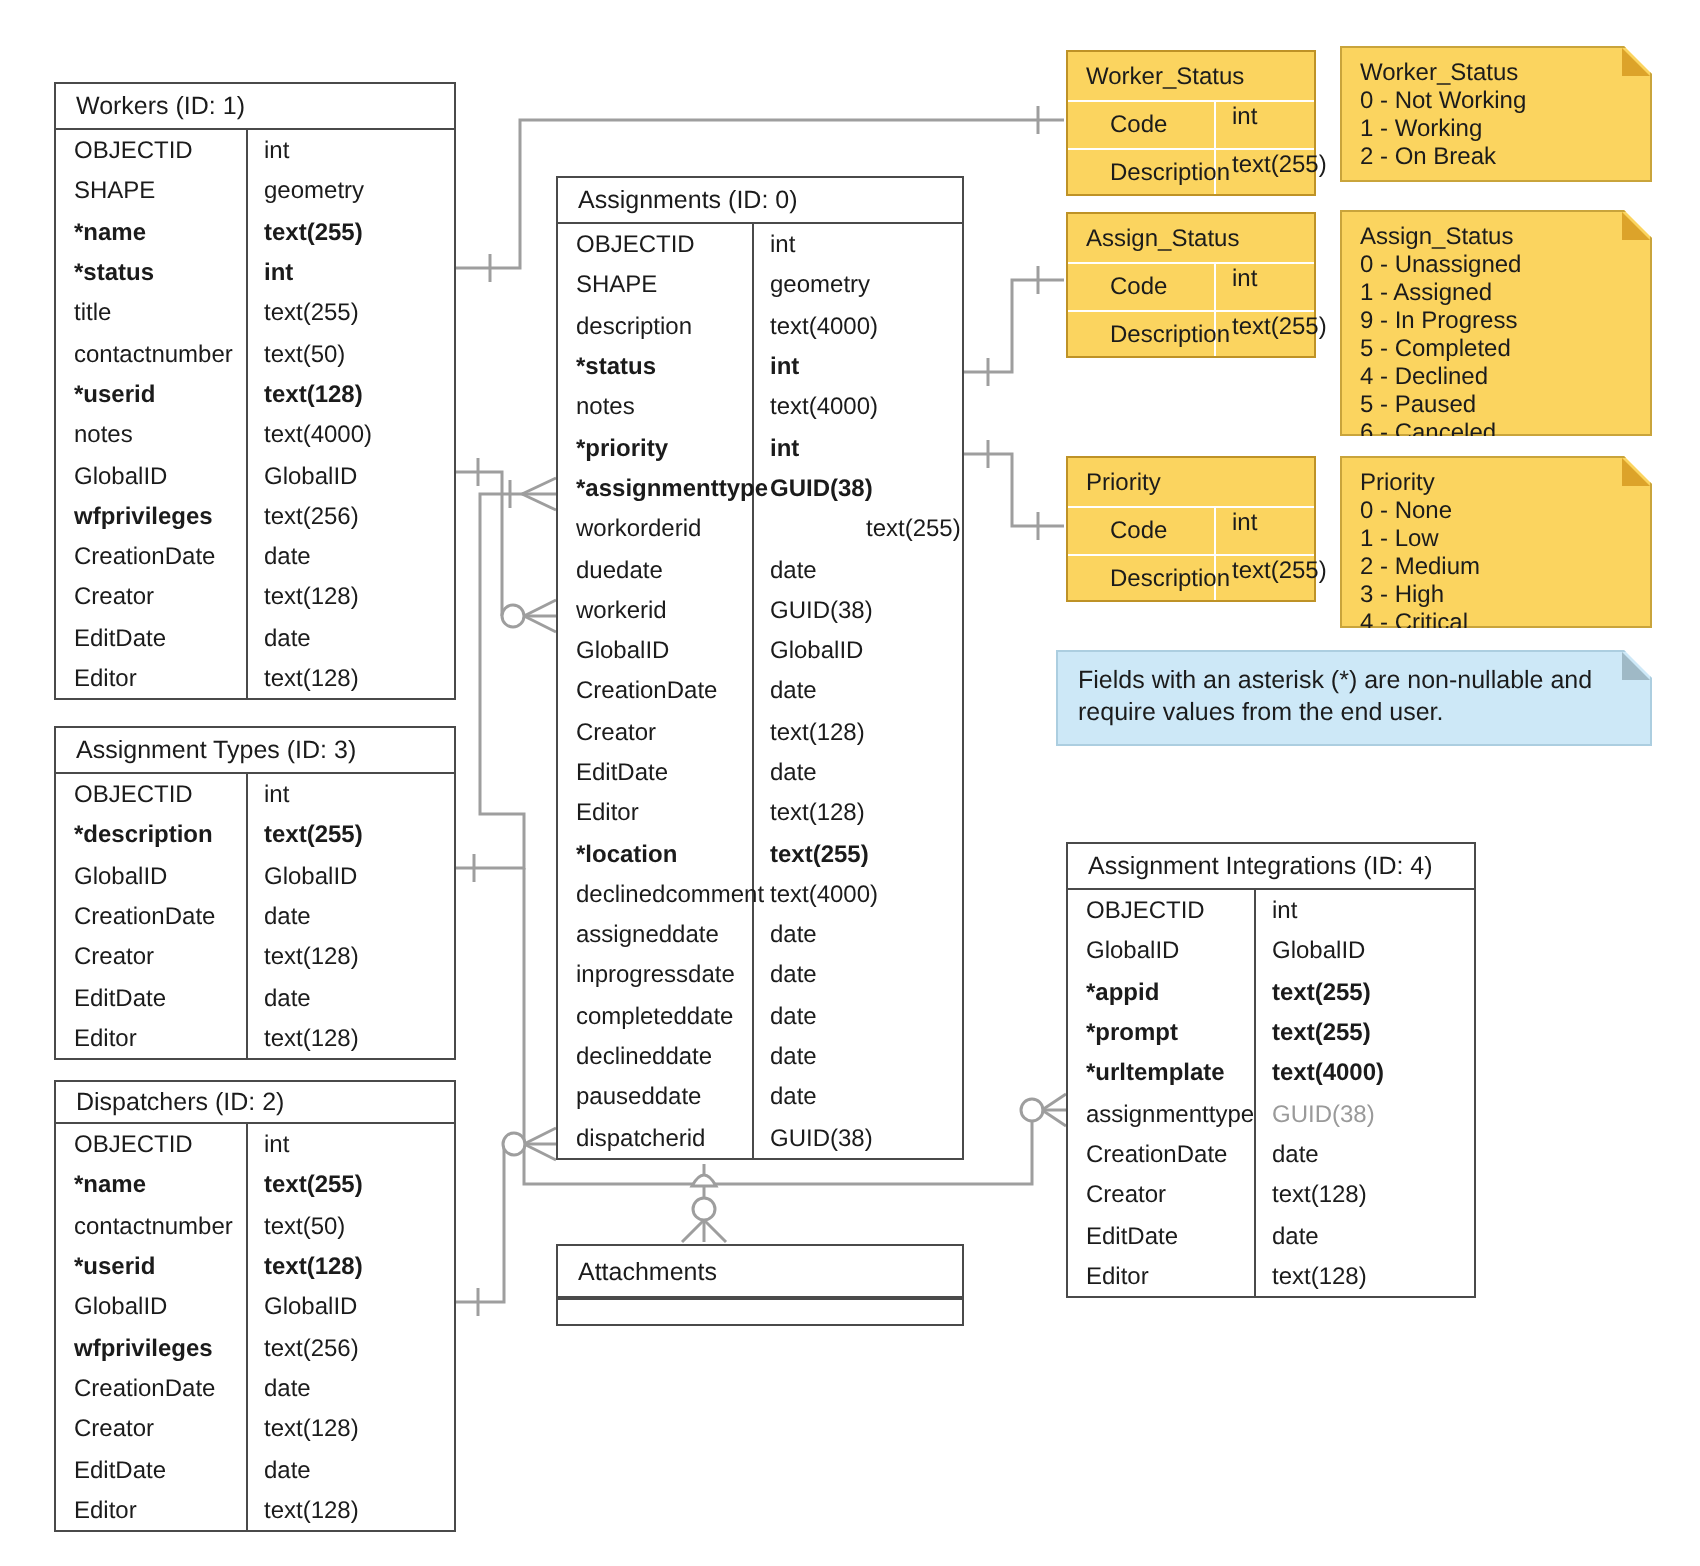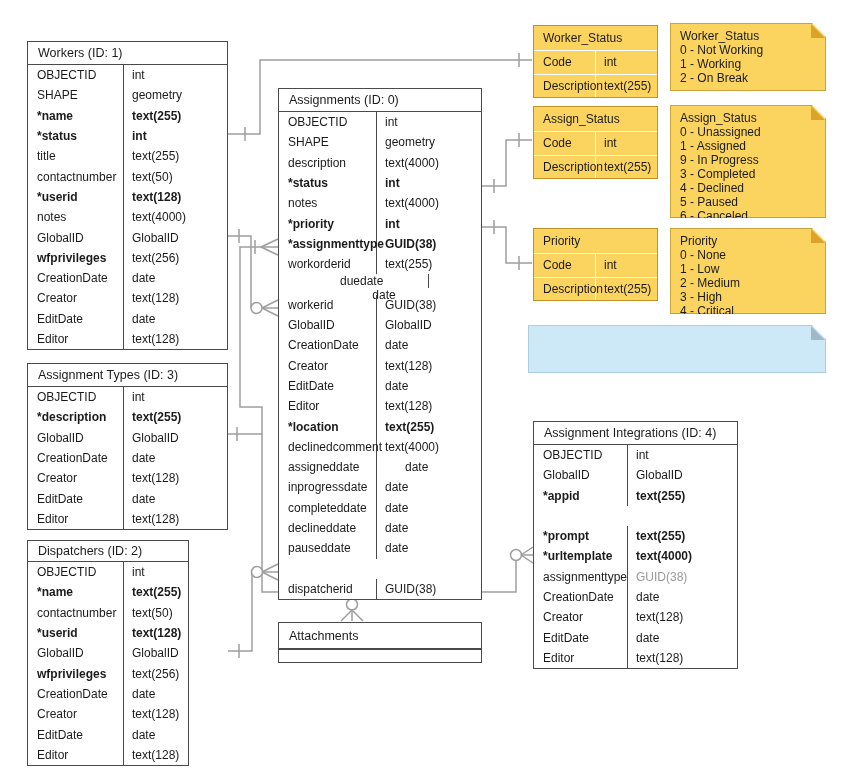--- a/index.html
+++ b/index.html
@@ -8,21 +8,21 @@
   .entity{position:absolute;background:#fff;border:1.6px solid #4a4a4a;box-sizing:border-box;z-index:2;}
   .e-head{display:flex;align-items:center;padding-left:10px;font-size:12.5px;border-bottom:1.6px solid #4a4a4a;}
   .e-row{display:flex;align-items:center;font-size:12px;}
   .e-row .n{height:100%;display:flex;align-items:center;box-sizing:border-box;padding-left:9px;border-right:1px solid #4a4a4a;}
   .e-row .t{flex:1;padding-left:8px;}
   .e-empty{border-top:1.6px solid #4a4a4a;}
   .b{font-weight:bold;}
   .muted{color:#9a9a9a;}
   .lookup{position:absolute;background:#FBD45F;border:1.4px solid #BE9226;box-sizing:border-box;z-index:2;}
   .l-head{display:flex;align-items:center;padding-left:9px;font-size:12px;border-bottom:1px solid #fff;}
-  .l-row{display:flex;align-items:center;font-size:12px;}
+  .l-row{display:flex;font-size:12px;padding-left:12px;}
   .l-row + .l-row{border-top:1px solid #fff;}
   .l-row .n{height:100%;display:flex;align-items:center;box-sizing:border-box;padding-left:9px;border-right:1px solid #fff;}
   .l-row .t{flex:1;padding-left:8px;}
   .note{position:absolute;box-sizing:border-box;z-index:2;font-size:12px;line-height:14px;padding:5px 9px;
         clip-path:polygon(0 0,calc(100% - 14px) 0,100% 14px,100% 100%,0 100%);}
   .note.yellow{background:#FBD45F;border:1px solid #C9A43B;}
   .note.blue{background:#CDE8F7;border:1px solid #ACCEE0;font-size:12.5px;line-height:16px;padding:6px 10px;}
   .fold{position:absolute;top:0;right:0;width:14px;height:14px;clip-path:polygon(0 0,100% 100%,0 100%);}
   .fold.yellow{background:#DCA32A;}
   .fold.blue{background:#9FB9C6;}
@@ -171,21 +171,21 @@
       </div>
       <div class="e-row" style="height: 20.3px;">
         <span class="n" style="width: 96px;">EditDate</span>
         <span class="t">date</span>
       </div>
       <div class="e-row" style="height: 20.3px;">
         <span class="n" style="width: 96px;">Editor</span>
         <span class="t">text(128)</span>
       </div>
     </div>
-    <div class="entity" style="left: 27px; top: 540px; width: 162px;">
+    <div class="entity" style="left: 27px; top: 540px; width: 201px;">
       <div class="e-head" style="height: 20px;">Dispatchers (ID: 2)</div>
       <div class="e-row" style="height: 20.3px;">
         <span class="n" style="width: 96px;">OBJECTID</span>
         <span class="t">int</span>
       </div>
       <div class="e-row" style="height: 20.3px;">
         <span class="n b" style="width: 96px;">*name</span>
         <span class="t b">text(255)</span>
       </div>
       <div class="e-row" style="height: 20.3px;">
@@ -244,25 +244,25 @@
         <span class="t">text(4000)</span>
       </div>
       <div class="e-row" style="height: 20.3px;">
         <span class="n b" style="width: 98px;">*priority</span>
         <span class="t b">int</span>
       </div>
       <div class="e-row" style="height: 20.3px;">
         <span class="n b" style="width: 98px;">*assignmenttype</span>
         <span class="t b">GUID(38)</span>
       </div>
-      <div class="e-row" style="height: 20.3px;">
+      <div class="e-row" style="height: 20.3px; gap: 48px;">
         <span class="n" style="width: 98px;">workorderid</span>
         <span class="t">text(255)</span>
       </div>
-      <div class="e-row" style="height: 20.3px; flex-direction: column;">
+      <div class="e-row" style="height: 20.3px;">
         <span class="n" style="width: 98px;">duedate</span>
         <span class="t">date</span>
       </div>
       <div class="e-row" style="height: 20.3px;">
         <span class="n" style="width: 98px;">workerid</span>
         <span class="t">GUID(38)</span>
       </div>
       <div class="e-row" style="height: 20.3px;">
         <span class="n" style="width: 98px;">GlobalID</span>
         <span class="t">GlobalID</span>
@@ -284,41 +284,41 @@
         <span class="t">text(128)</span>
       </div>
       <div class="e-row" style="height: 20.3px;">
         <span class="n b" style="width: 98px;">*location</span>
         <span class="t b">text(255)</span>
       </div>
       <div class="e-row" style="height: 20.3px;">
         <span class="n" style="width: 98px;">declinedcomment</span>
         <span class="t">text(4000)</span>
       </div>
-      <div class="e-row" style="height: 20.3px; gap: 20px;">
+      <div class="e-row" style="height: 20.3px;">
         <span class="n" style="width: 98px;">assigneddate</span>
         <span class="t">date</span>
       </div>
       <div class="e-row" style="height: 20.3px;">
         <span class="n" style="width: 98px;">inprogressdate</span>
         <span class="t">date</span>
       </div>
       <div class="e-row" style="height: 20.3px;">
         <span class="n" style="width: 98px;">completeddate</span>
         <span class="t">date</span>
       </div>
       <div class="e-row" style="height: 20.3px;">
         <span class="n" style="width: 98px;">declineddate</span>
         <span class="t">date</span>
       </div>
       <div class="e-row" style="height: 20.3px;">
         <span class="n" style="width: 98px;">pauseddate</span>
         <span class="t">date</span>
       </div>
-      <div class="e-row" style="height: 20.3px; margin-top: 20px;">
+      <div class="e-row" style="height: 20.3px;">
         <span class="n" style="width: 98px;">dispatcherid</span>
         <span class="t">GUID(38)</span>
       </div>
     </div>
     <div class="entity" style="left: 278px; top: 622px; width: 204px;">
       <div class="e-head" style="height: 25px;">Attachments</div>
       <div class="e-empty" style="height: 12px;"></div>
     </div>
     <div class="entity" style="left: 533px; top: 421px; width: 205px;">
       <div class="e-head" style="height: 22px;">Assignment Integrations (ID: 4)</div>
@@ -327,21 +327,21 @@
         <span class="t">int</span>
       </div>
       <div class="e-row" style="height: 20.3px;">
         <span class="n" style="width: 94px;">GlobalID</span>
         <span class="t">GlobalID</span>
       </div>
       <div class="e-row" style="height: 20.3px;">
         <span class="n b" style="width: 94px;">*appid</span>
         <span class="t b">text(255)</span>
       </div>
-      <div class="e-row" style="height: 20.3px; margin-top: 20px;">
+      <div class="e-row" style="height: 20.3px;">
         <span class="n b" style="width: 94px;">*prompt</span>
         <span class="t b">text(255)</span>
       </div>
       <div class="e-row" style="height: 20.3px;">
         <span class="n b" style="width: 94px;">*urltemplate</span>
         <span class="t b">text(4000)</span>
       </div>
       <div class="e-row" style="height: 20.3px;">
         <span class="n" style="width: 94px;">assignmenttype</span>
         <span class="t muted">GUID(38)</span>
@@ -402,30 +402,31 @@
       <div>0 - Not Working</div>
       <div>1 - Working</div>
       <div>2 - On Break</div>
     </div>
     <div class="note yellow" style="left: 670px; top: 105px; width: 156px; height: 113px;">
       <div class="fold yellow"></div>
       <div>Assign_Status</div>
       <div>0 - Unassigned</div>
       <div>1 - Assigned</div>
       <div>9 - In Progress</div>
-      <div>3 - Completed</div>
+      <div>5 - Completed</div>
       <div>4 - Declined</div>
       <div>5 - Paused</div>
       <div>6 - Canceled</div>
     </div>
     <div class="note yellow" style="left: 670px; top: 228px; width: 156px; height: 86px;">
       <div class="fold yellow"></div>
       <div>Priority</div>
       <div>0 - None</div>
       <div>1 - Low</div>
       <div>2 - Medium</div>
       <div>3 - High</div>
       <div>4 - Critical</div>
     </div>
     <div class="note blue" style="left: 528px; top: 325px; width: 298px; height: 48px;">
       <div class="fold blue"></div>
+      <div>Fields with an asterisk (*) are non-nullable and require values from the end user.</div>
     </div>
   </div>
 
 </body></html>

